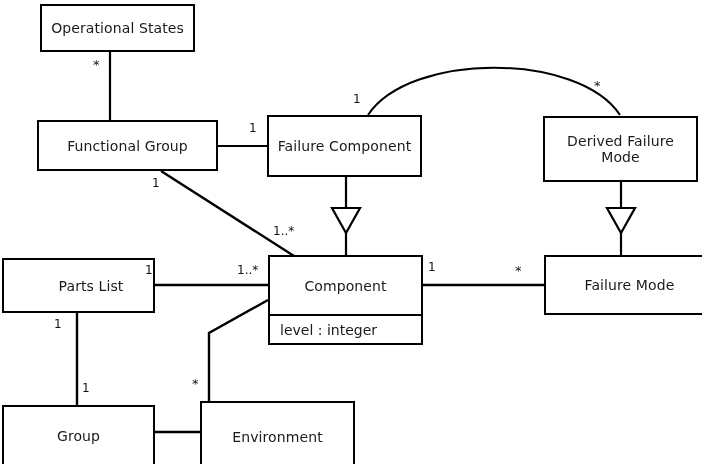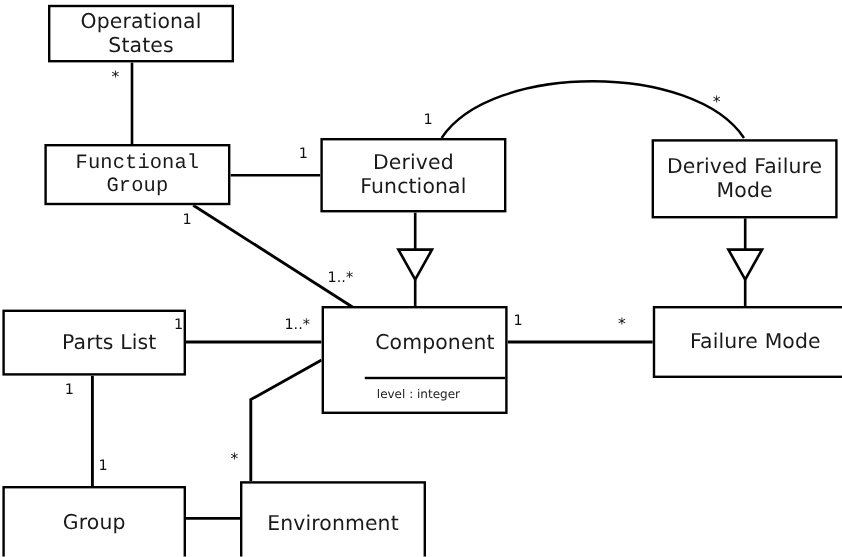--- a/index.html
+++ b/index.html
@@ -29,32 +29,32 @@
     background: #ffffff;
     display: flex;
     flex-direction: column;
     z-index: 5;
   }
   .uml-name {
     flex: 1 1 auto;
     display: flex;
     align-items: center;
     justify-content: center;
-    font-size: 17px;
+    font-size: 14px;
     color: #1a1a1a;
     text-align: center;
     padding: 0 4px;
     letter-spacing: 0.1px;
   }
   .uml-attrs {
     border-top: 2px solid #000000;
     display: flex;
     align-items: center;
     justify-content: flex-start;
-    font-size: 10px;
+    font-size: 14px;
     color: #1a1a1a;
     padding: 0 0 0 10px;
     height: 27px;
     flex: 0 0 auto;
   }
   .mult {
     position: absolute;
     font-size: 12px;
     color: #111111;
     white-space: nowrap;
@@ -96,37 +96,37 @@
 
     <line x1="155" y1="432" x2="200" y2="432" stroke="#000" stroke-width="2.4"></line>
 
     <polyline points="209,401 209,333 268,300" fill="none" stroke="#000" stroke-width="2.4"></polyline>
   </svg>
 
   <div class="uml-class" style="left:40px; top:4px; width:155px; height:48px;">
     <div class="uml-name">Operational States</div>
   </div>
 
-  <div class="uml-class" style="left:37px; top:120px; width:155px; height:51px;font-family:Liberation Mono, monospace;">
+  <div class="uml-class" style="left:37px; top:120px; width:181px; height:51px;">
     <div class="uml-name">Functional Group</div>
   </div>
 
   <div class="uml-class" style="left:267px; top:115px; width:155px; height:62px;">
-    <div class="uml-name">Derived Functional</div>
+    <div class="uml-name">Failure Component</div>
   </div>
 
   <div class="uml-class" style="left:543px; top:116px; width:155px; height:66px;">
     <div class="uml-name">Derived Failure Mode</div>
   </div>
 
   <div class="uml-class" style="left:2px; top:258px; width:153px; height:55px;padding-left:25px;">
     <div class="uml-name">Parts List</div>
   </div>
 
-  <div class="uml-class" style="left:268px; top:255px; width:155px; height:90px;padding-left:34px;">
+  <div class="uml-class" style="left:268px; top:255px; width:155px; height:90px;">
     <div class="uml-name">Component</div>
     <div class="uml-attrs">level : integer</div>
   </div>
 
   <div class="uml-class" style="left:544px; top:255px; width:171px; height:60px;">
     <div class="uml-name">Failure Mode</div>
   </div>
 
   <div class="uml-class" style="left:2px; top:405px; width:153px; height:62px;">
     <div class="uml-name">Group</div>

